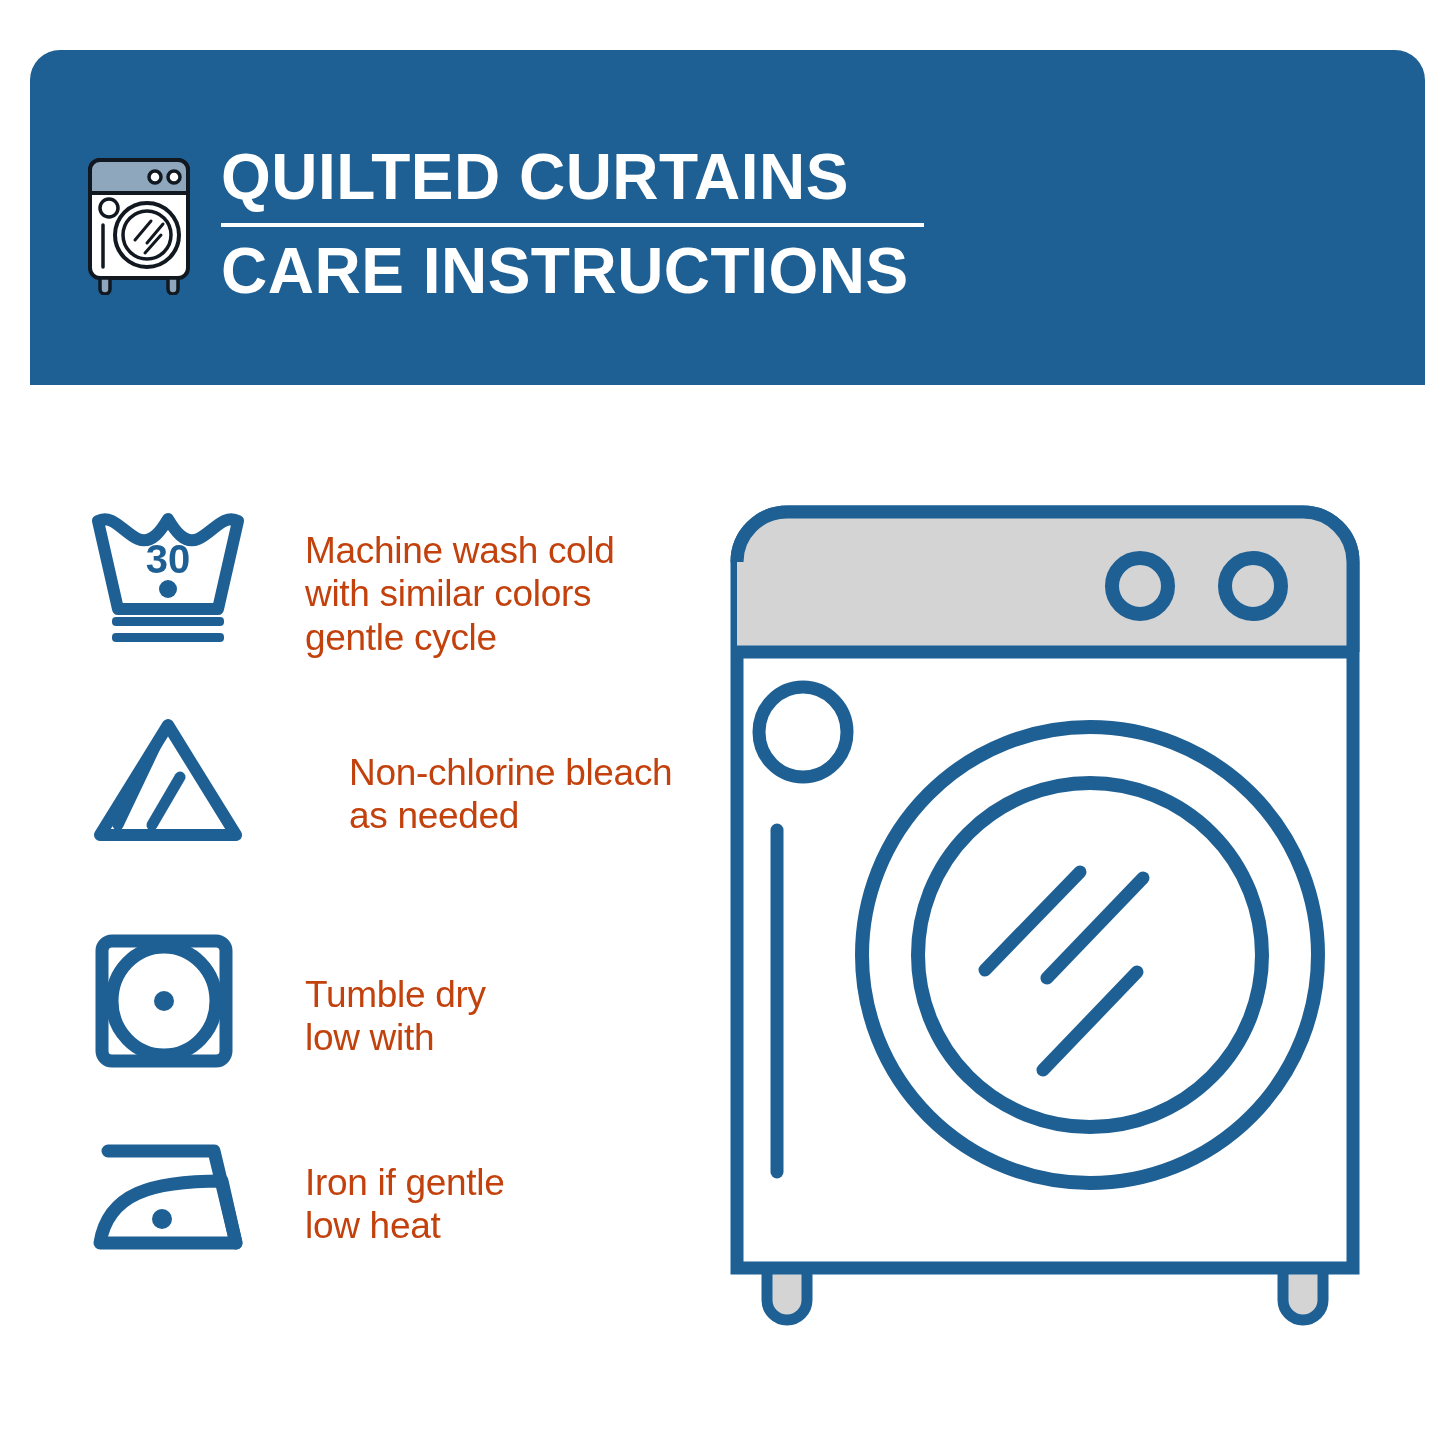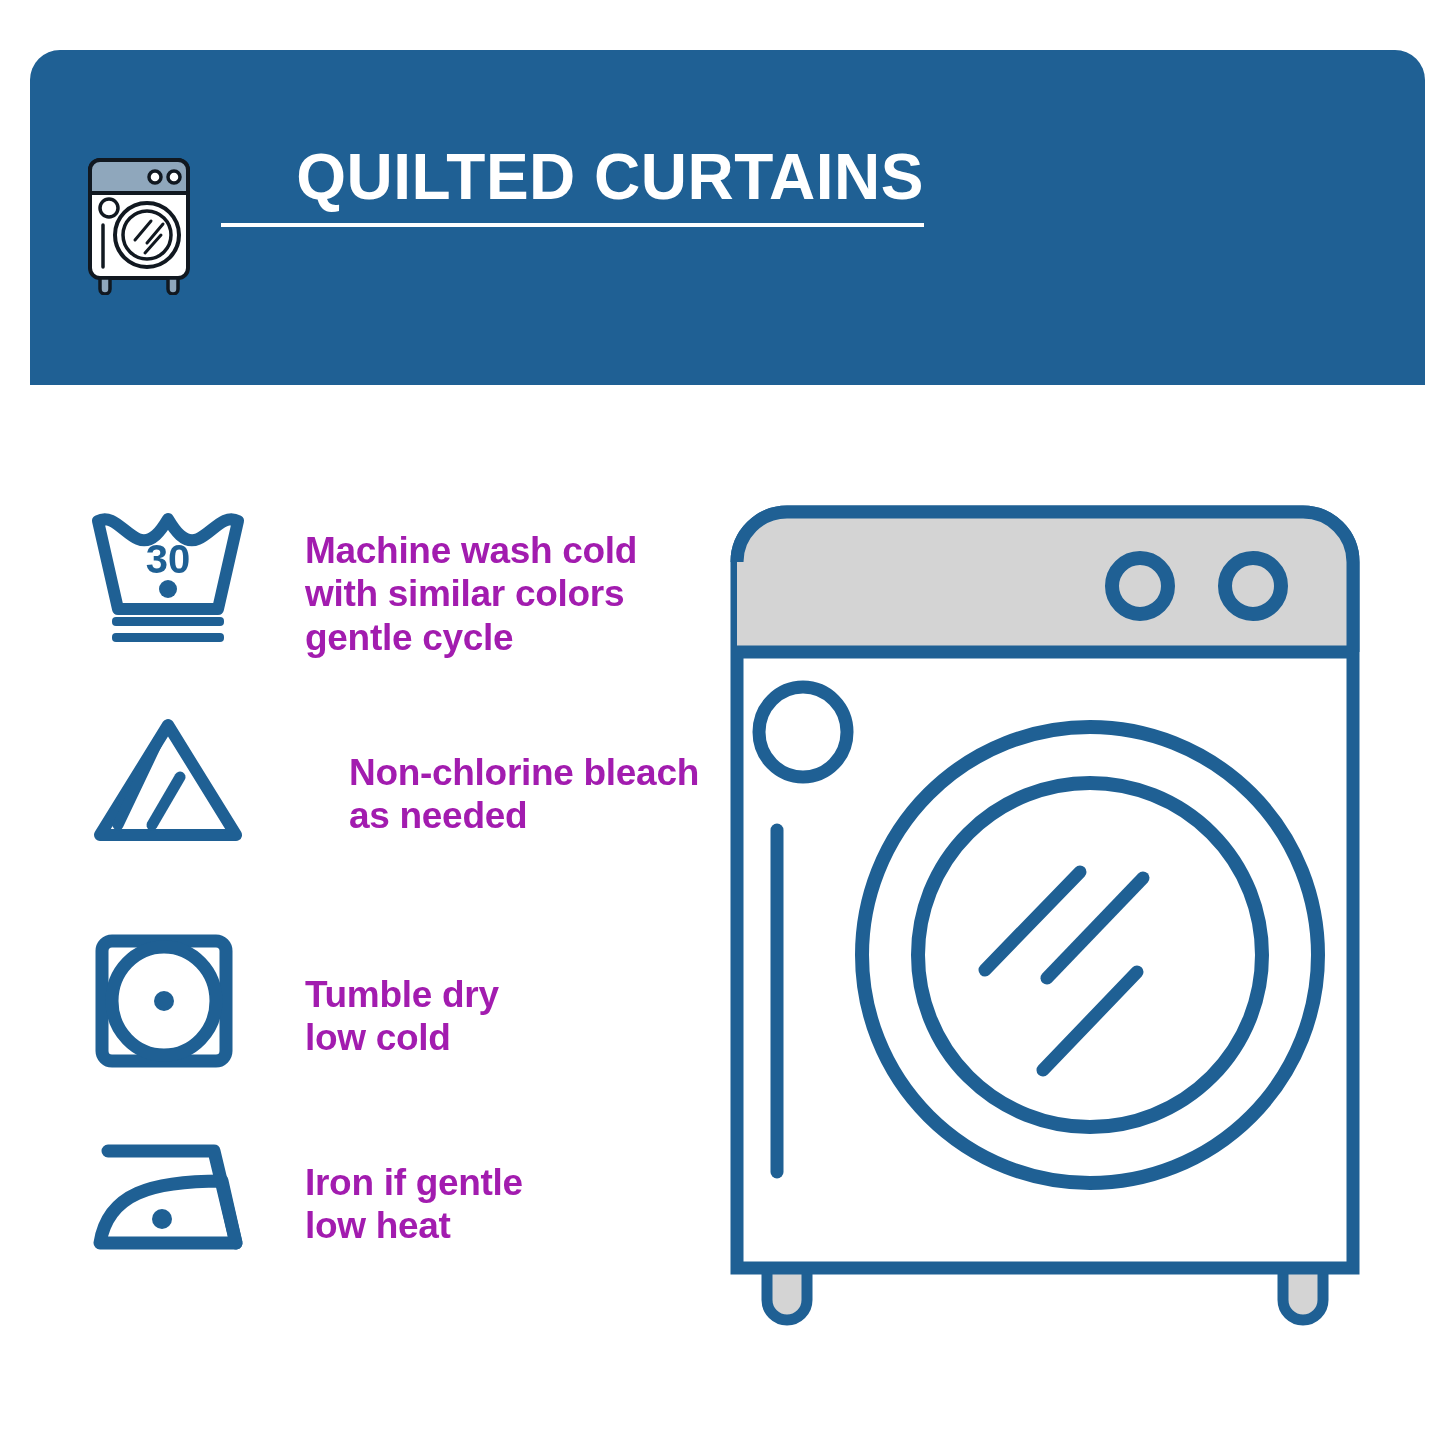--- a/index.html
+++ b/index.html
@@ -38,21 +38,20 @@
   #header-machine-icon {
     width: 108px;
     height: 140px;
     flex: 0 0 auto;
     margin-top: 10px;
   }
   #header-text-block {
     display: flex;
     flex-direction: column;
     justify-content: flex-start;
-    align-items: flex-end;
   }
   .header-line {
     color: #ffffff;
     font-size: 64px;
     font-weight: bold;
     letter-spacing: 0.5px;
     line-height: 1.0;
     white-space: nowrap;
     font-family: "Liberation Sans", sans-serif;
   }
@@ -78,23 +77,23 @@
     margin-bottom: 0px;
   }
   .care-icon-cell {
     width: 215px;
     flex: 0 0 auto;
     display: flex;
     align-items: flex-end;
     justify-content: flex-start;
   }
   .care-text {
-    color: #a21caf;
+    color: #c2410c;
     font-size: 37px;
-    font-weight: bold;
+    font-weight: normal;
     line-height: 1.17;
     letter-spacing: -0.3px;
     font-family: "Liberation Sans", sans-serif;
     white-space: pre-line;
     padding-top: 24px;
   }
   
   #care-item-0 { height: 208px; }
   #care-item-1 { height: 218px; gap: 44px; }
   #care-item-2 { height: 200px; }
@@ -139,20 +138,21 @@
       <line x1="62" y1="88" x2="78" y2="69" stroke="#111820" stroke-width="3" stroke-linecap="round"></line>
       <line x1="60" y1="98" x2="76" y2="80" stroke="#111820" stroke-width="3" stroke-linecap="round"></line>
 
       <path d="M15 123 L15 134 A5 5 0 0 0 25 134 L25 123 Z" fill="#8FA7BC" stroke="#111820" stroke-width="3.5"></path>
       <path d="M83 123 L83 134 A5 5 0 0 0 93 134 L93 123 Z" fill="#8FA7BC" stroke="#111820" stroke-width="3.5"></path>
     </svg>
 
     <div id="header-text-block">
       <div class="header-line" id="header-title-1">QUILTED CURTAINS</div>
       <div id="header-divider"></div>
+      <div class="header-line" id="header-title-2">CARE INSTRUCTIONS</div>
     </div>
 
   </div>
 </div>
 
 <div id="care-list">
 
   <div class="care-item" id="care-item-0">
     <div class="care-icon-cell">
       <svg width="155" height="140" viewBox="0 0 155 140" xmlns="http://www.w3.org/2000/svg">
@@ -193,21 +193,21 @@
       <svg width="155" height="140" viewBox="0 0 155 140" xmlns="http://www.w3.org/2000/svg">
 
         <rect x="12" y="10" width="124" height="120" rx="10" ry="10" fill="none" stroke="#1F6094" stroke-width="13"></rect>
 
         <ellipse cx="74" cy="70" rx="52" ry="54" fill="none" stroke="#1F6094" stroke-width="13"></ellipse>
 
         <circle cx="74" cy="70" r="10" fill="#1F6094"></circle>
       </svg>
     </div>
     <div class="care-text">Tumble dry
-low cold</div>
+low with</div>
   </div>
 
   <div class="care-item" id="care-item-3">
     <div class="care-icon-cell">
       <svg width="165" height="130" viewBox="0 0 165 130" xmlns="http://www.w3.org/2000/svg">
 
         <path d="M18 20 L124 20 L146 112" fill="none" stroke="#1F6094" stroke-width="13" stroke-linecap="round" stroke-linejoin="round"></path>
 
         <path d="M10 112 C 18 62, 62 50, 132 50 L 146 112 Z" fill="none" stroke="#1F6094" stroke-width="13" stroke-linecap="round" stroke-linejoin="round"></path>
 

